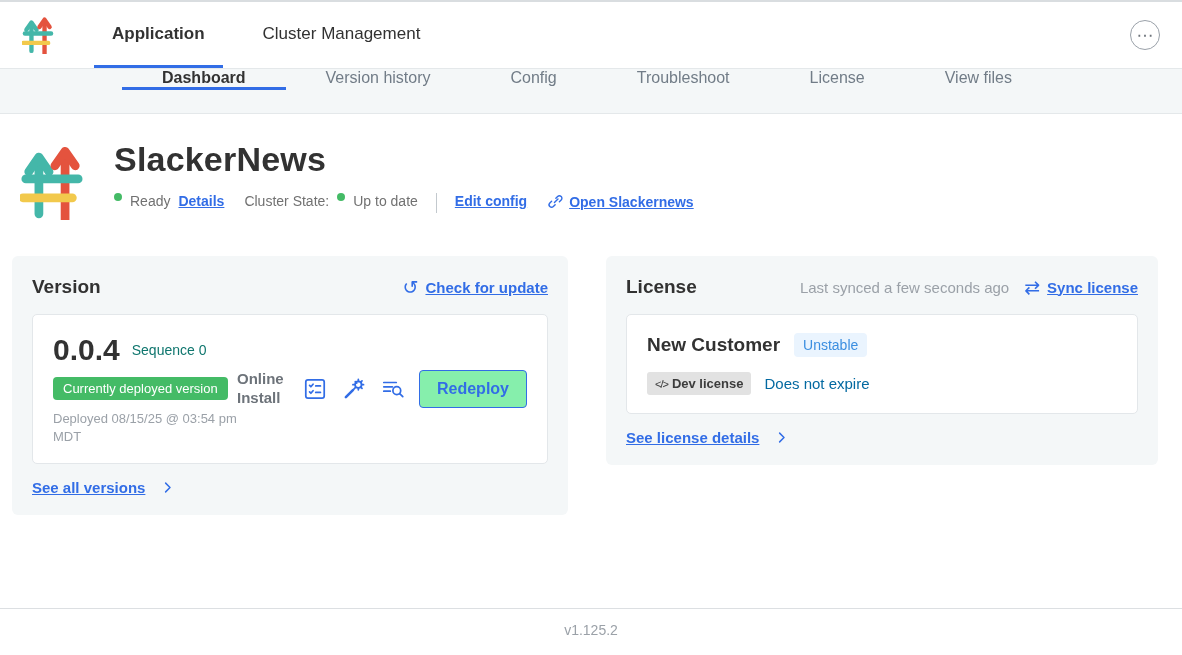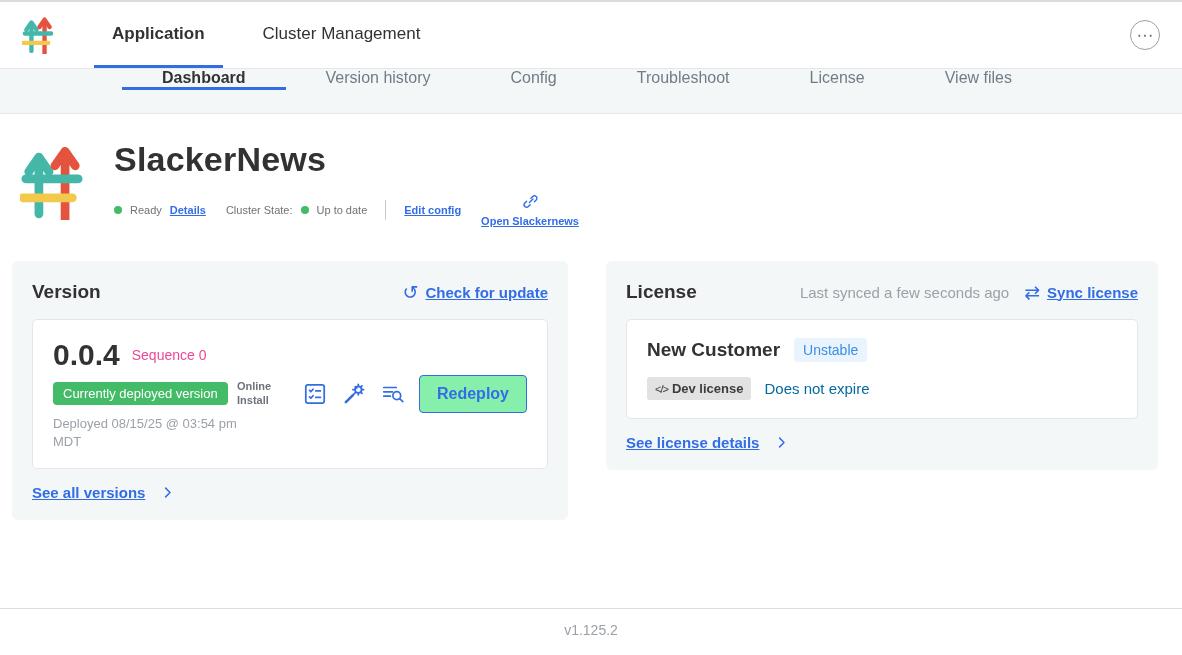--- a/index.html
+++ b/index.html
@@ -65,31 +65,31 @@
     cursor: pointer;
   }
   .subnav-item.active { color: #323232; border-bottom-color: #326de6; font-weight: 600; }
 
   
   .app-header { display: flex; padding: 26px 20px 0 20px; }
   .logo-lg { width: 64px; height: 78px; flex: 0 0 auto; margin-top: 4px; }
   .app-header-text { margin-left: 30px; }
   .app-title { font-size: 34px; font-weight: 700; letter-spacing: 0.2px; }
   .status-row {
-    display: flex; align-items: center;
+    display: flex; align-items: flex-start;
     margin-top: 14px;
-    font-size: 11px; color: #717171;
+    font-size: 14px; color: #717171;
     gap: 8px;
   }
   .dot { width: 8px; height: 8px; border-radius: 50%; background: #44bb66; display: inline-block; }
   a.lnk { color: #326de6; text-decoration: underline; cursor: pointer; }
   a.lnk.bold { font-weight: 600; }
   .vdiv { width: 1px; height: 20px; background: #c3c9ce; margin: 0 10px; }
   .gap-l { margin-left: 12px; }
-  .open-link { display: inline-flex; align-items: center; gap: 5px; flex-direction: column; }
+  .open-link { display: inline-flex; align-items: center; gap: 5px; }
   .icon-blue { color: #326de6; }
 
   
   .cards {
     display: flex;
     align-items: flex-start;
     gap: 38px;
     padding: 34px 24px 0 12px;
   }
   .card {
@@ -111,41 +111,41 @@
     background: #ffffff;
     border: 1px solid #e3e7ea;
     border-radius: 5px;
     margin-top: 16px;
     padding: 18px 20px;
   }
   .version-inner { display: flex; align-items: center; justify-content: space-between; }
   .ver-left {}
   .ver-num-row { display: flex; align-items: center; gap: 12px; }
   .ver-num { font-size: 30px; font-weight: 700; }
-  .ver-seq { font-size: 14px; color: #ec4899; }
+  .ver-seq { font-size: 14px; color: #0f766e; }
   .deployed-badge {
     display: inline-block;
     margin-top: 10px;
     background: #44bb66;
     color: #fff;
     font-size: 13px;
     padding: 4px 10px;
     border-radius: 4px;
   }
   .deployed-date {
     margin-top: 10px;
     font-size: 13px;
     color: #9ba1a8;
     max-width: 205px;
     line-height: 1.35;
   }
   .ver-right { display: flex; align-items: center; gap: 13px; }
   .install-type {
     width: 52px;
-    font-size: 11px;
+    font-size: 15px;
     font-weight: 600;
     color: #6d737a;
     line-height: 1.25;
   }
   .action-icon { width: 26px; height: 26px; color: #326de6; cursor: pointer; display: inline-flex; }
   .action-icon svg { width: 100%; height: 100%; }
   .btn-outline {
     background: #86efac;
     border: 1px solid #326de6;
     color: #326de6;

